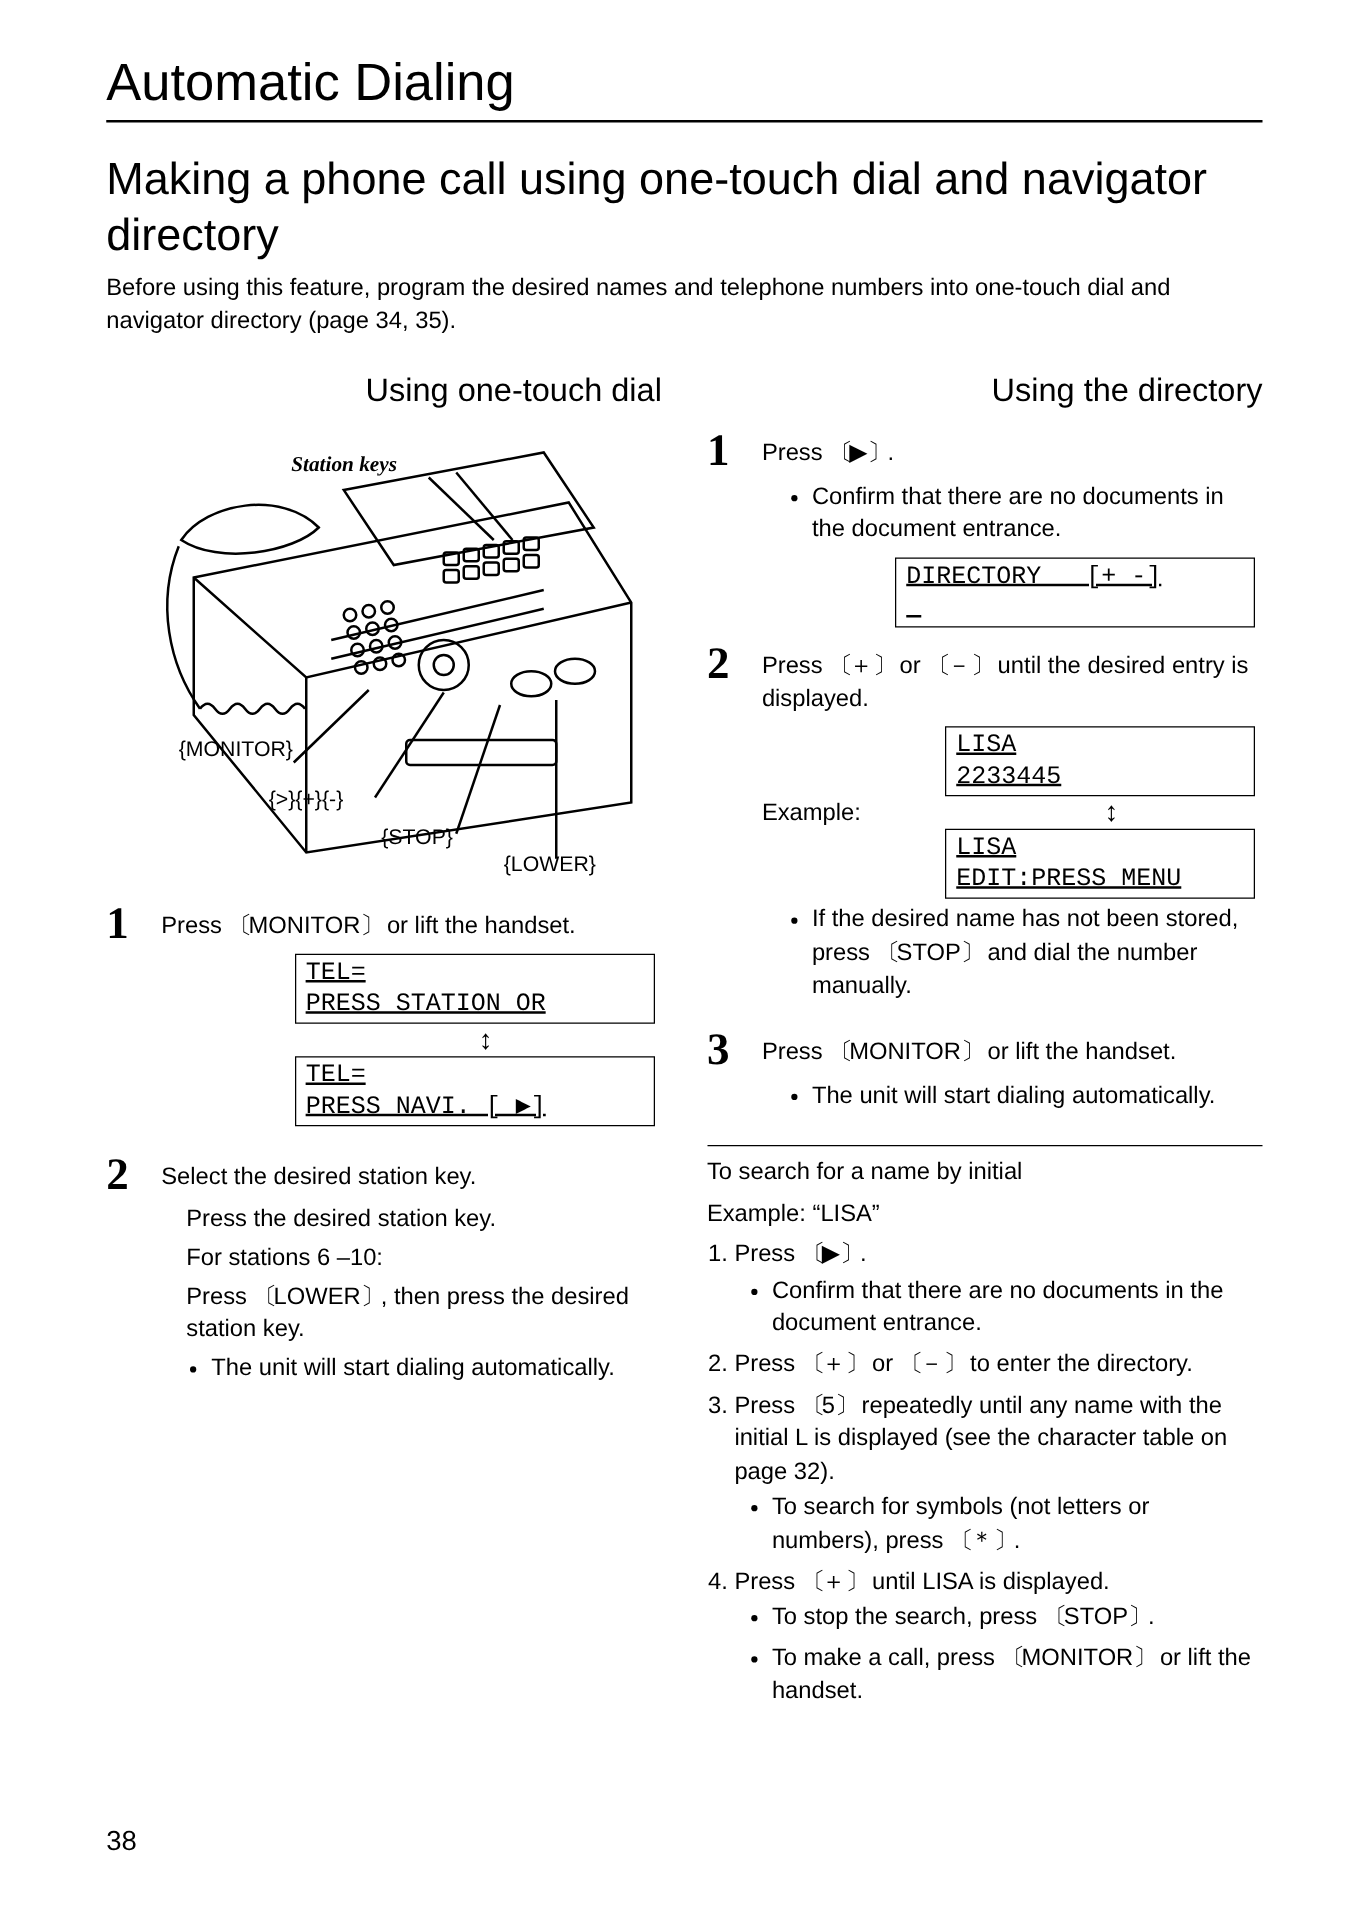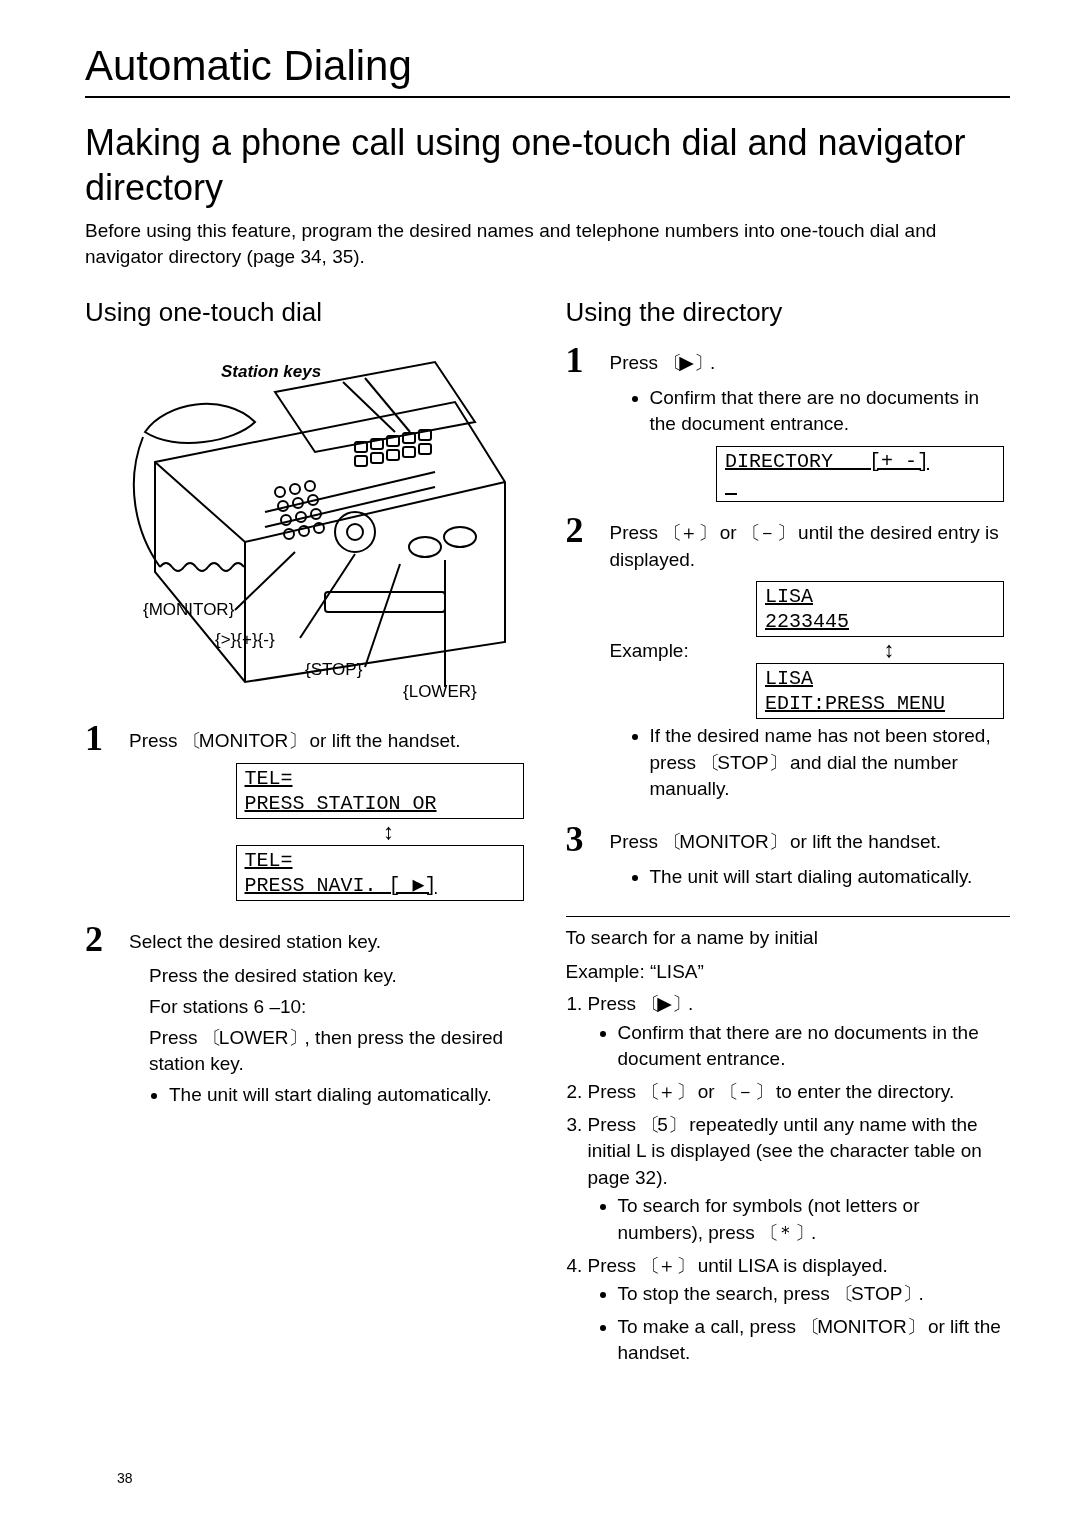--- a/index.html
+++ b/index.html
@@ -41,20 +41,21 @@
     gap: 36px;
   }
   .col {
     flex: 1 1 0;
     min-width: 0;
   }
   .sub {
     font-size: 26px;
     font-weight: 400;
     margin: 0 0 14px 0;
+    text-align: right;
   }
   
   .diagram {
     position: relative;
     width: 420px;
     height: 370px;
     margin: 0 0 8px 20px;
   }
   .diagram svg { position: absolute; inset: 0; }
   .dlabel {
@@ -142,22 +143,21 @@
     line-height: 1.4;
     margin: 0;
     padding-left: 22px;
   }
   .ol-search li { margin-bottom: 6px; }
   .ol-search ul { padding-left: 30px; margin: 2px 0 4px 0; }
   .pagenum {
     position: absolute;
     left: 85px;
     bottom: 40px;
-    font-size: 14px;
-    margin-left: 32px;
+    font-size: 22px;
   }
   .btn-sym { font-family: Arial, sans-serif; }
 </style>
 </head>
 <body>
 
 <div class="page">
 
   <h1 class="chapter">Automatic Dialing</h1>
 
@@ -226,22 +226,22 @@
             <rect x="220" y="250" width="120" height="20" rx="3"></rect>
 
             <line x1="190" y1="210" x2="130" y2="268"></line>
             <line x1="250" y1="212" x2="195" y2="296"></line>
             <line x1="295" y1="222" x2="260" y2="325"></line>
             <line x1="340" y1="218" x2="340" y2="345"></line>
             <line x1="290" y1="90" x2="238" y2="40"></line>
             <line x1="305" y1="90" x2="260" y2="36" stroke-dasharray="0"></line>
           </g>
         </svg>
-        <span class="dlabel italic" style="left:116px; top:20px;">Station keys</span>
-        <span class="dlabel" style="left:38px; top:258px;text-align:center;">{MONITOR}</span>
+        <span class="dlabel italic" style="left:128px; top:20px;font-family:Liberation Serif, serif;">Station keys</span>
+        <span class="dlabel" style="left:38px; top:248px;text-align:center;">{MONITOR}</span>
         <span class="dlabel" style="left:110px; top:288px;">{&gt;}{+}{-}</span>
         <span class="dlabel" style="left:200px; top:318px;">{STOP}</span>
         <span class="dlabel" style="left:298px; top:340px;">{LOWER}</span>
       </div>
 
       <div class="step">
         <div class="num">1</div>
         <div class="body">
           <p>
             <span>Press </span><span class="btn key">MONITOR</span><span> or lift the handset.</span>

